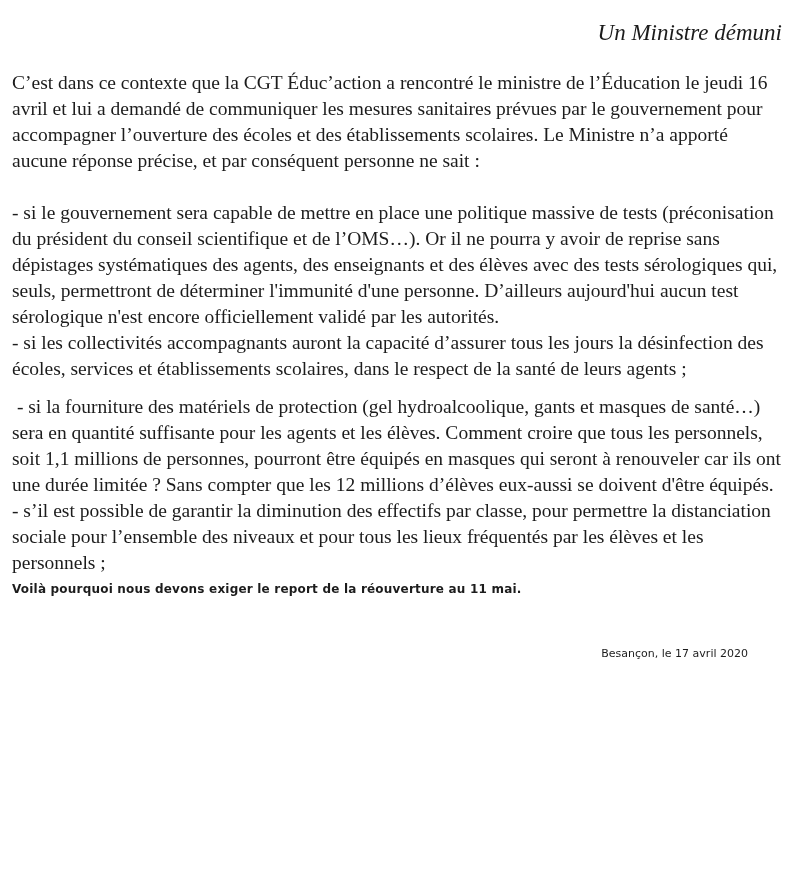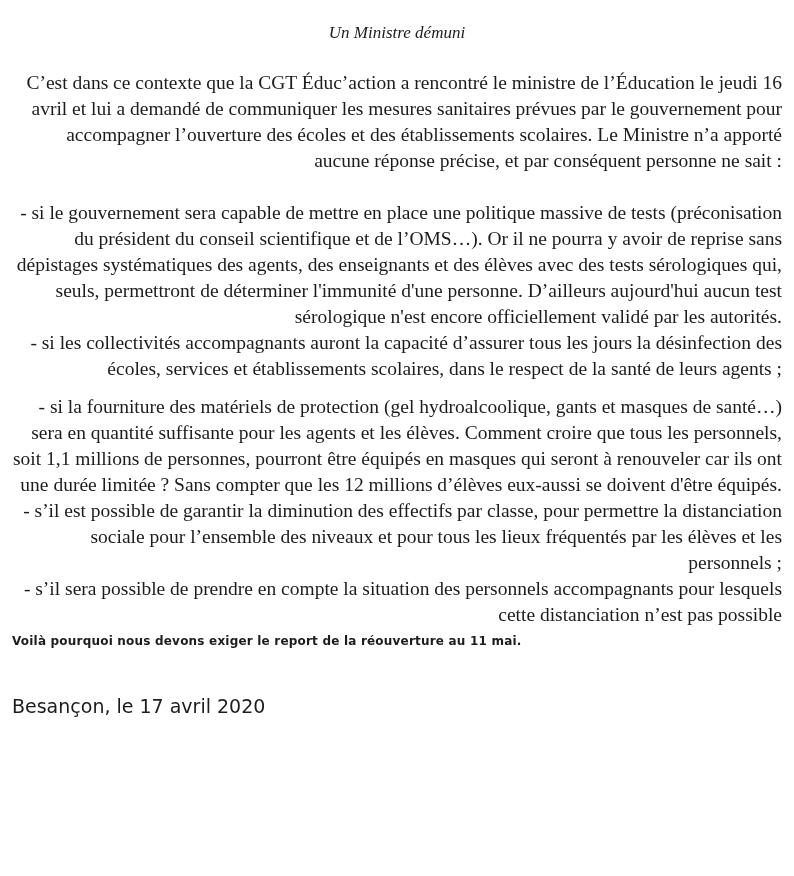--- a/index.html
+++ b/index.html
@@ -17,73 +17,71 @@
     width: 794px;
     height: 876px;
     padding: 20px 12px 0 12px;
     background: #ffffff;
     color: #1c1c1c;
     font-family: "Liberation Serif", "DejaVu Serif", serif;
     font-size: 19.5px;
     line-height: 26px;
   }
   .title {
-    font-size: 17px;
+    font-size: 23px;
     font-weight: normal;
     font-style: italic;
-    text-align: center;
+    text-align: right;
     margin: 0 0 24px 0;
   }
   .body-para {
     margin: 0;
     white-space: pre-wrap;
-    text-align: right;
   }
   .mb-lg { margin-bottom: 26px; }
   .mb-md { }
   .mb-sm { margin-bottom: 12px; }
   .mb-0  { margin-bottom: 0; }
   .emphasis {
     font-family: "DejaVu Sans", sans-serif;
     font-size: 12px;
     line-height: 27px;
     letter-spacing: 0.2px;
     font-weight: bold;
   }
   .emphasis p {
     margin: 0;
     white-space: pre-wrap;
   }
   .signature {
     margin-top: 40px;
     padding-right: 34px;
-    text-align: left;
+    text-align: right;
     font-family: "DejaVu Sans", sans-serif;
-    font-size: 19px;
+    font-size: 11px;
     line-height: 22px;
   }
 </style>
 </head>
 <body>
 
 <div class="page">
 
   <h1 class="title">Un Ministre démuni</h1>
 
   <p class="body-para mb-lg">C’est dans ce contexte que la CGT Éduc’action a rencontré le ministre de l’Éducation le jeudi 16 avril et lui a demandé de communiquer les mesures sanitaires prévues par le gouvernement pour accompagner l’ouverture des écoles et des établissements scolaires. Le Ministre n’a apporté aucune réponse précise, et par conséquent personne ne sait :</p>
 
   <p class="body-para mb-md">- si le gouvernement sera capable de mettre en place une politique massive de tests (préconisation du président du conseil scientifique et de l’OMS…). Or il ne pourra y avoir de reprise sans dépistages systématiques des agents, des enseignants et des élèves avec des tests sérologiques qui, seuls, permettront de déterminer l'immunité d'une personne. D’ailleurs aujourd'hui aucun test sérologique n'est encore officiellement validé par les autorités.</p>
 
   <p class="body-para mb-sm">- si les collectivités accompagnants auront la capacité d’assurer tous les jours la désinfection des écoles, services et établissements scolaires, dans le respect de la santé de leurs agents ;</p>
 
   <p class="body-para mb-0"> - si la fourniture des matériels de protection (gel hydroalcoolique, gants et masques de santé…) sera en quantité suffisante pour les agents et les élèves. Comment croire que tous les personnels, soit 1,1 millions de personnes, pourront être équipés en masques qui seront à renouveler car ils ont une durée limitée ? Sans compter que les 12 millions d’élèves eux-aussi se doivent d'être équipés.</p>
 
   <p class="body-para mb-0">- s’il est possible de garantir la diminution des effectifs par classe, pour permettre la distanciation sociale pour l’ensemble des niveaux et pour tous les lieux fréquentés par les élèves et les personnels ;</p>
 
-  <p class="body-para mb-0">- s’il sera possible de prendre en compte la situation des personnels accompagnants pour lesquels cette distanciation n’est pas possible</p>
 
   <div class="emphasis">
     <p>Voilà pourquoi nous devons exiger le report de la réouverture au 11 mai.</p>
   </div>
 
   <div class="signature">Besançon, le 17 avril 2020</div>
 
 </div>
 
 </body></html>

